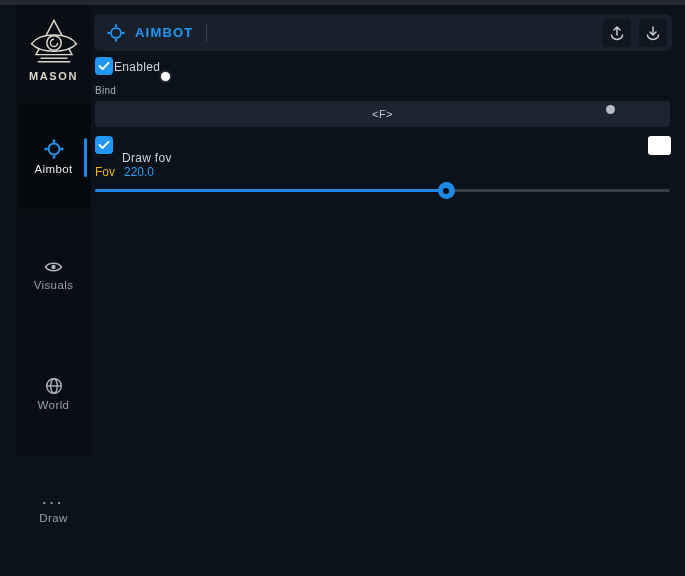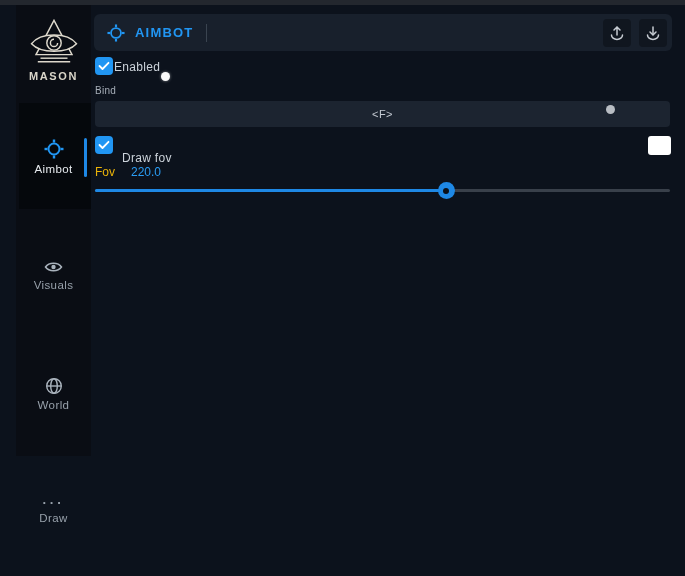--- a/index.html
+++ b/index.html
@@ -60,21 +60,21 @@
   .bind-input { position: absolute; left: 95px; top: 101px; width: 575px; height: 26px;
     background: #1c2430; border: none; border-radius: 4px; text-align: center;
     color: #c4cad2; font-size: 11px; letter-spacing: 0.5px;
     font-family: "Liberation Sans", sans-serif; }
 
   .color-swatch { position: absolute; left: 648px; top: 136px; width: 23px; height: 19px;
     border-radius: 3px; cursor: pointer; }
 
   .fov-line { position: absolute; left: 95px; top: 165px; font-size: 12px; }
   .fov-name { color: #eab308; }
-  .fov-value { color: #2a9df4; margin-left: 16px; }
+  .fov-value { color: #2a9df4; margin-left: 9px; }
 
   .slider { position: absolute; left: 95px; top: 182px; width: 575px; height: 17px;
     cursor: pointer; }
   .slider-track { position: absolute; left: 0; top: 7px; width: 100%; height: 3px;
     background: #39404a; border-radius: 2px; }
   .slider-fill { position: absolute; left: 0; top: 7px; height: 3px;
     background: #1e88e5; border-radius: 2px; }
   .slider-thumb { position: absolute; top: 0; width: 17px; height: 17px; border-radius: 50%;
     background: #1e88e5; display: flex; align-items: center; justify-content: center; }
   .slider-thumb-core { width: 6px; height: 6px; border-radius: 50%; background: #0b1018; }

